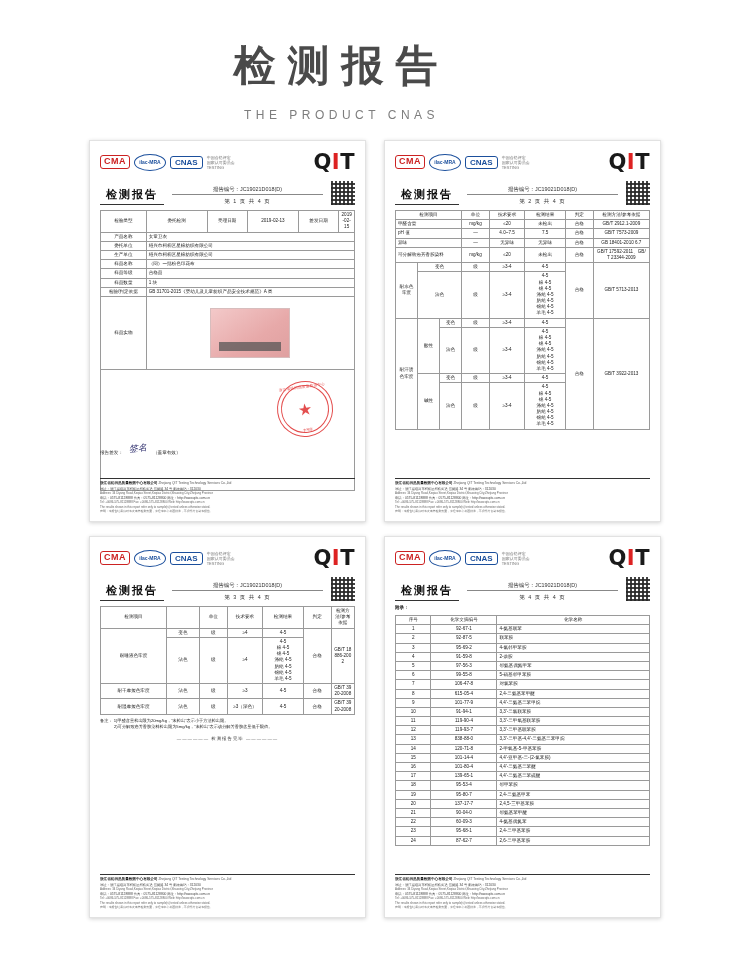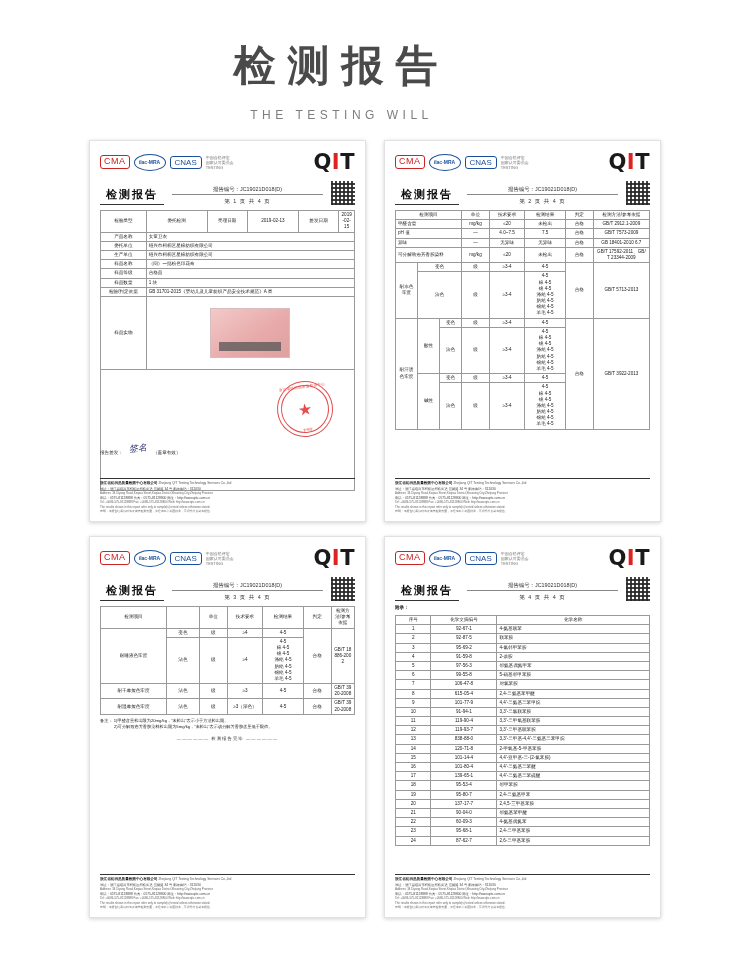--- a/index.html
+++ b/index.html
@@ -34,32 +34,32 @@
     padding:0;
   }
   .inner{
     position:absolute;left:10px;top:8px;right:10px;bottom:6px;
   }
 
   
   .logos{display:flex;align-items:center;gap:4px;height:26px;}
   .logo-box{
     border:1px solid #c22;color:#c22;border-radius:3px;
-    font-size:8px;font-weight:normal;padding:1px 3px;line-height:1.1;
+    font-size:8px;font-weight:bold;padding:1px 3px;line-height:1.1;
     display:flex;align-items:flex-start;
   }
   .logo-ma{font-size:9px;letter-spacing:.5px;}
   .logo-oval{
     width:30px;height:15px;border:1px solid #1b4f9c;border-radius:50%;
     color:#1b4f9c;font-size:5px;display:flex;align-items:center;
     justify-content:center;font-weight:bold;
   }
   .logo-cnas{
     border:1px solid #1b4f9c;color:#1b4f9c;border-radius:3px;
-    font-size:8px;font-weight:normal;padding:1px 4px;
+    font-size:8px;font-weight:bold;padding:1px 4px;
   }
   .logo-txt{font-size:4px;color:#777;line-height:1.25;}
   .qit{
     margin-left:auto;font-size:21px;font-weight:bold;color:#1a1a1a;
     letter-spacing:.5px;font-family:"DejaVu Sans",sans-serif;
   }
   .qit i{color:#d22;font-style:normal;}
 
   
   .title-row{
@@ -149,21 +149,21 @@
   }
   .subhd{font-size:4.6px;margin-top:4px;color:#222;font-weight:bold;}
 </style>
 </head>
 <body>
 
 <div class="page">
 
   <div class="hdr">
     <div class="main">检测报告</div>
-    <div class="sub">THE TESTING WILL</div>
+    <div class="sub">THE PRODUCT CNAS</div>
   </div>
 
   <div class="sheets">
 
     <div class="sheet">
       <div class="inner">
         <div class="logos">
           <div class="logo-box logo-ma">
               <span>CMA</span>
             </div>

